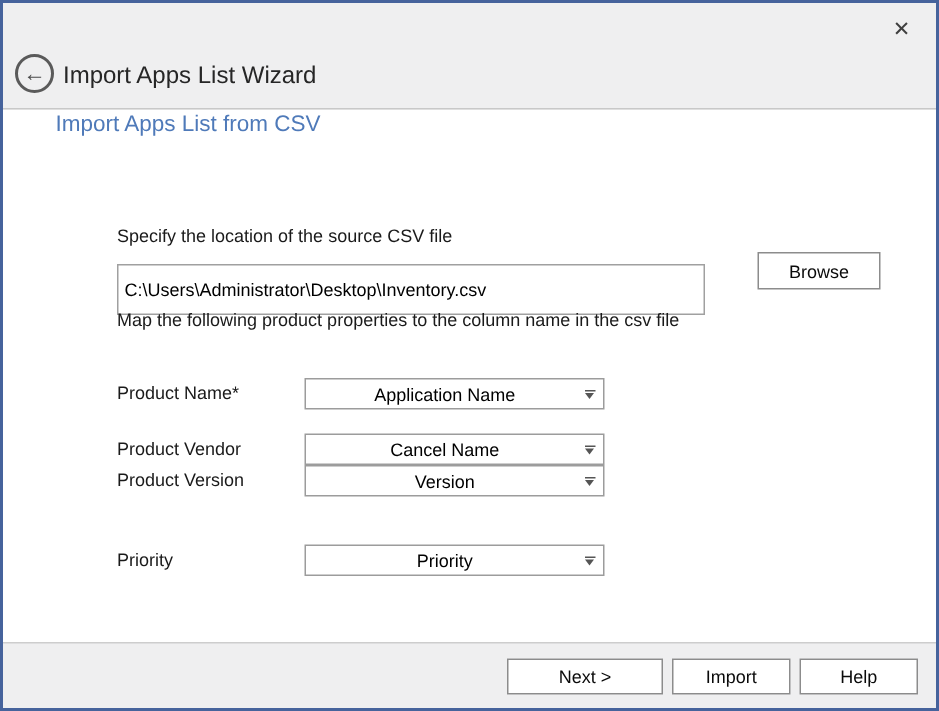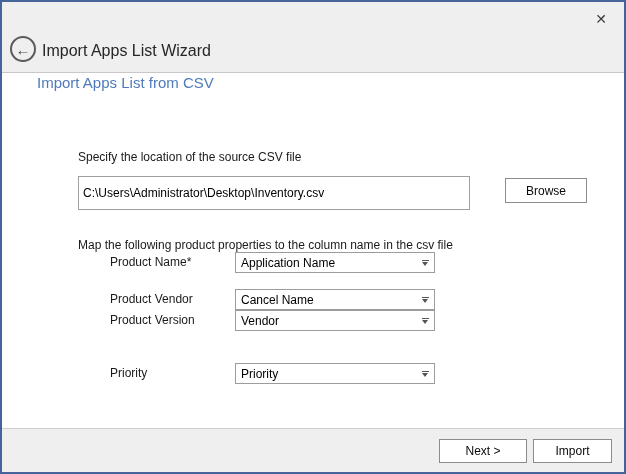--- a/index.html
+++ b/index.html
@@ -47,60 +47,61 @@
   .content { position:absolute; top:72px; left:0; right:0; bottom:44px; background:#ffffff; }
 
   .page-heading {
     position:absolute; left:35px; top:0;
     font-size:15px; font-weight:normal;
     color:#4f7ab9;
   }
 
   .lbl { position:absolute; font-size:12px; color:#1a1a1a; }
   .lbl-source { left:76px; top:76px;text-align:center; }
-  .lbl-map    { left:76px; top:164px;text-align:right; }
+  .lbl-map    { left:76px; top:132px;text-align:right; }
 
   .file-input {
     position:absolute; left:76px; top:102px;
     width:392px; height:21px;
     border:1px solid #a0a0a0;
     font-size:12px; color:#000;
     padding:16px 4px;
     font-family:"Liberation Sans", sans-serif;
     background:#fff;
   }
 
   .btn {
     background:#ffffff;
     border:1px solid #8c8c8c;
     font-size:12px; color:#0a0a0a;
     font-family:"Liberation Sans", sans-serif;
     cursor:pointer;
   }
   .browse-btn {
-    position:absolute; left:503px; top:104px;
+    position:absolute; left:503px; top:94px;
     width:82px; height:25px;
   }
 
-  .map-row { position:absolute; left:76px; height:21px;margin-left:32px; }
+  .map-row { position:absolute; left:76px; height:21px; }
   .row-0 { top:178px; } .row-1 { top:215px; } .row-2 { top:236px; } .row-3 { top:289px;text-decoration:underline; }
   .row-label {
     display:inline-block; width:125px;
     font-size:12px; color:#1a1a1a; line-height:21px;
     vertical-align:top;
   }
   .combo {
     position:absolute; left:125px; top:0;
     width:200px; height:21px;
     border:1px solid #9c9c9c;
     background:#ffffff;
     display:flex; align-items:center;
     padding-left:5px;
     font-size:12px; color:#000;
     cursor:pointer;
+    text-align:center;
   }
   .combo-value { flex:1 1 auto; overflow:hidden; white-space:nowrap; }
   .caret {
     width:18px; height:100%;
     display:flex; flex-direction:column;
     align-items:center; justify-content:center;
   }
   .caret-bar { width:7px; height:1px; background:#555; margin-bottom:1px; }
   .caret-tri {
     width:0; height:0;
@@ -112,21 +113,21 @@
   
   .footer {
     position:absolute; left:0; right:0; bottom:0;
     height:44px;
     background:#efeff0;
     border-top:1px solid #cdcdcd;
     display:flex; align-items:center; justify-content:flex-end;
     gap:6px; padding-right:12px;
   }
   .footer .btn { height:24px; }
-  .next-btn   { width:88px; }
+  .next-btn   { width:104px; }
   .cancel-btn { width:79px; }
   .help-btn   { width:79px; }
 </style>
 </head>
 <body>
 
 <div class="window">
 
   <div class="header">
     <button class="back-btn">
@@ -167,21 +168,21 @@
         <span class="caret">
             <span class="caret-bar"></span>
             <span class="caret-tri"></span>
           </span>
       </div>
     </div>
 
     <div class="map-row row-2">
       <span class="row-label">Product Version</span>
       <div class="combo">
-        <span class="combo-value">Vendor</span>
+        <span class="combo-value">Version</span>
         <span class="caret">
             <span class="caret-bar"></span>
             <span class="caret-tri"></span>
           </span>
       </div>
     </div>
 
     <div class="map-row row-3">
       <span class="row-label">Priority</span>
       <div class="combo">
@@ -190,15 +191,16 @@
             <span class="caret-bar"></span>
             <span class="caret-tri"></span>
           </span>
       </div>
     </div>
   </div>
 
   <div class="footer">
     <button class="btn next-btn">Next &gt;</button>
     <button class="btn cancel-btn">Import</button>
+    <button class="btn help-btn">Help</button>
   </div>
 
 </div>
 
 </body></html>

